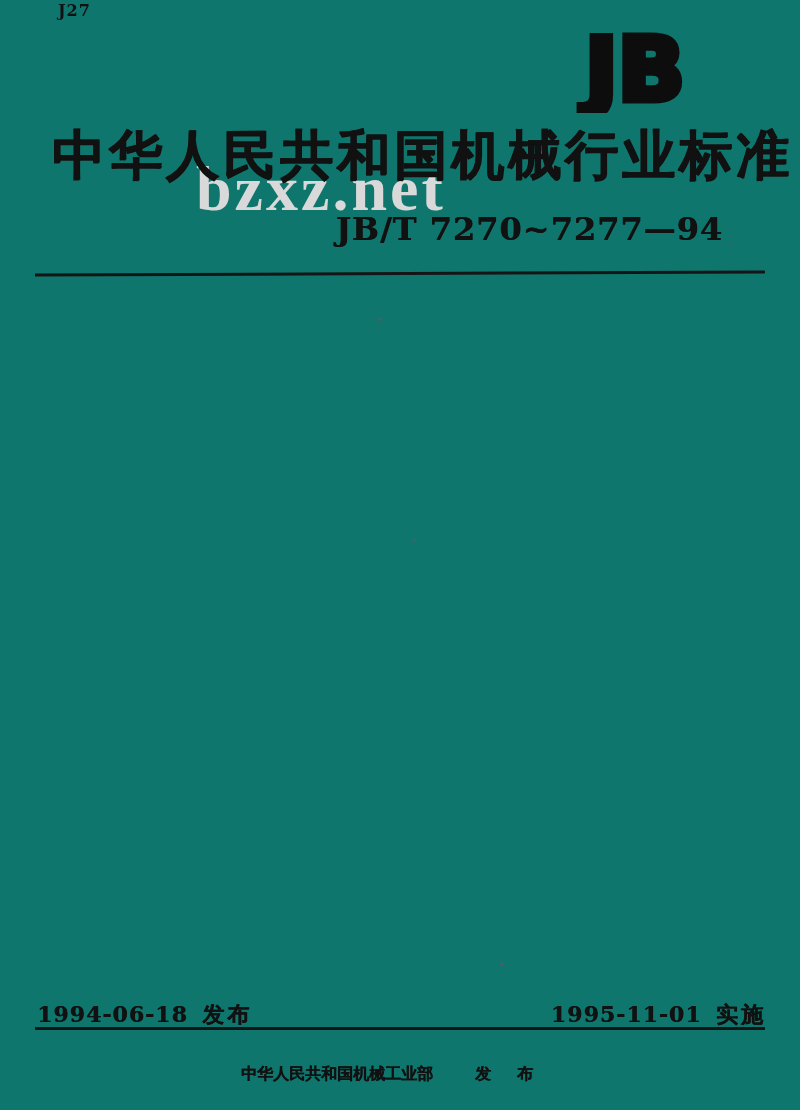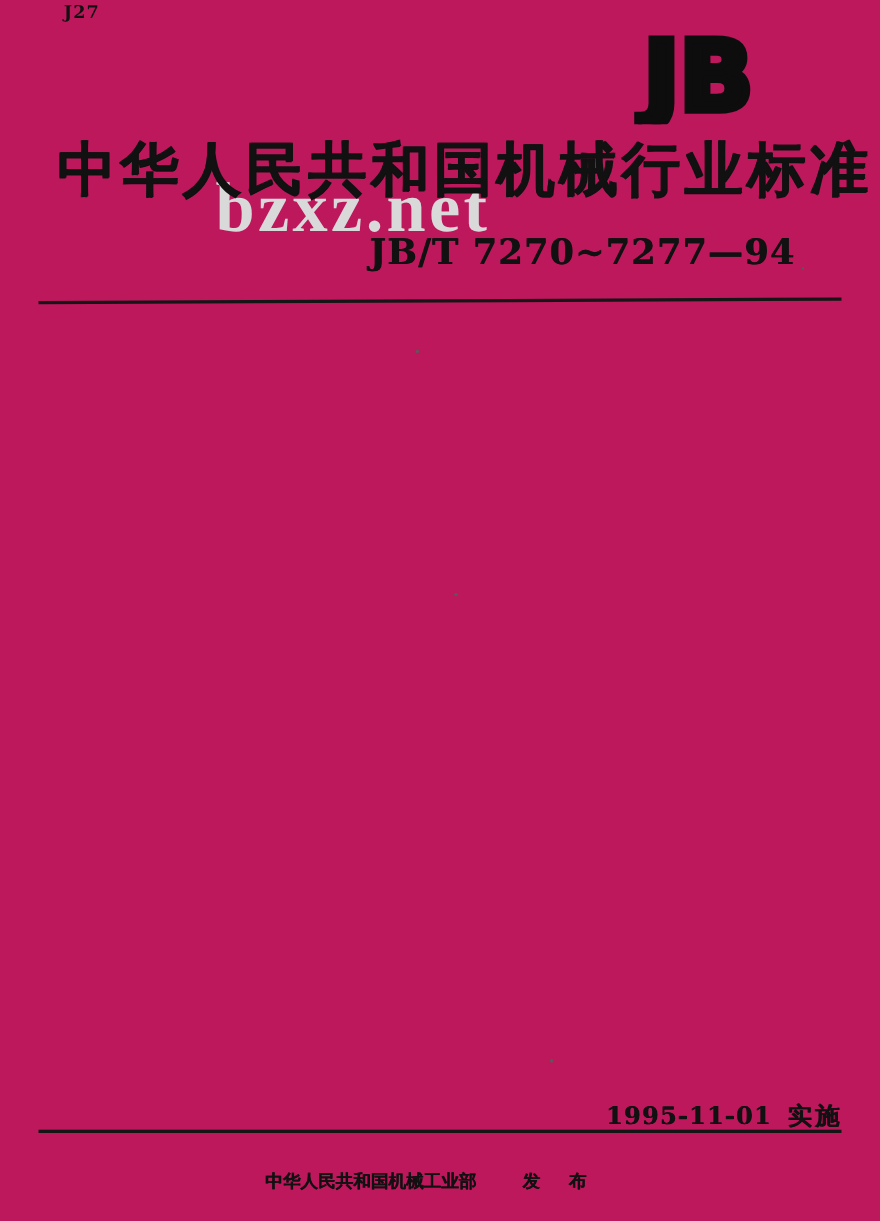--- a/index.html
+++ b/index.html
@@ -5,21 +5,21 @@
   html, body {
     margin: 0;
     padding: 0;
     background: #e8e8e8;
   }
   .page {
     position: relative;
     width: 800px;
     height: 1110px;
     margin: 0 auto;
-    background: #be185d;
+    background: #0f766e;
     overflow: hidden;
     font-family: "Liberation Serif", serif;
     color: #111111;
   }
   
   .corner-code {
     position: absolute;
     left: 58px;
     top: 1px;
     font-family: "DejaVu Serif", serif;
@@ -163,20 +163,24 @@
   <div class="std-number">JB/T 7270~7277—94</div>
 
   <div class="rule header-rule"></div>
 
 
   <div class="speck s1"></div>
   <div class="speck s2"></div>
   <div class="speck s3"></div>
   <div class="speck s4"></div>
 
+  <div class="date-left">
+    <span class="num">1994-06-18</span>
+    <span class="word">发布</span>
+  </div>
 
   <div class="date-right">
     <span class="num">1995-11-01</span>
     <span class="word">实施</span>
   </div>
 
   <div class="rule footer-rule"></div>
 
   <div class="publisher-row">
     <span class="publisher">中华人民共和国机械工业部</span>

